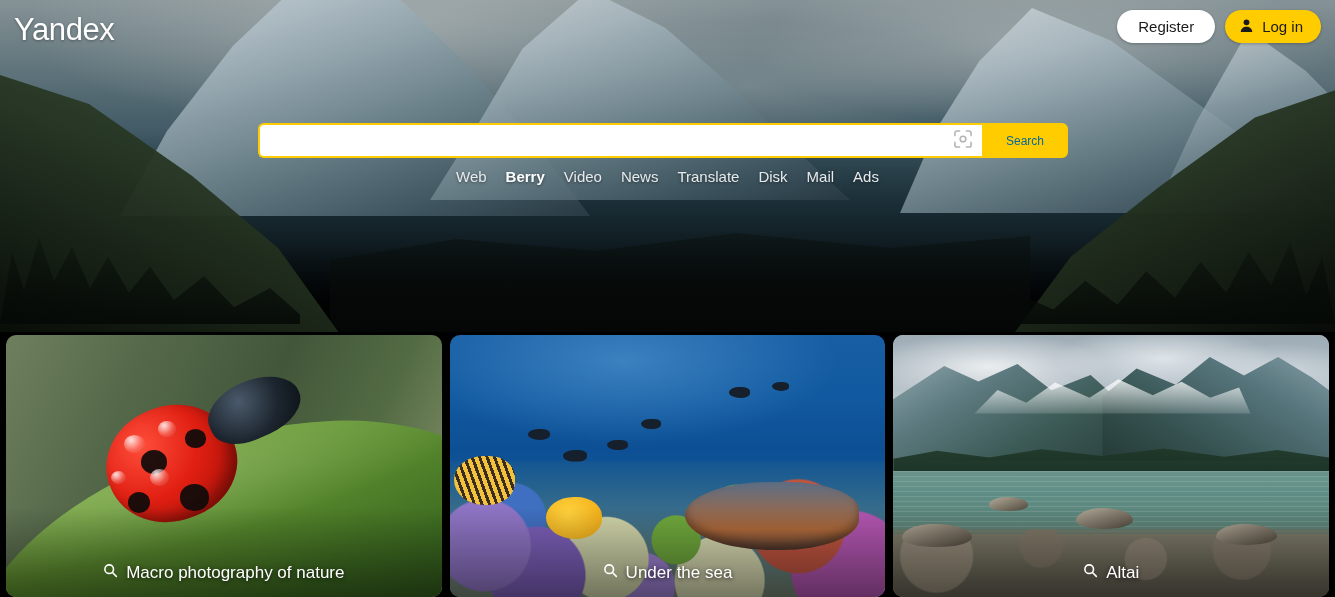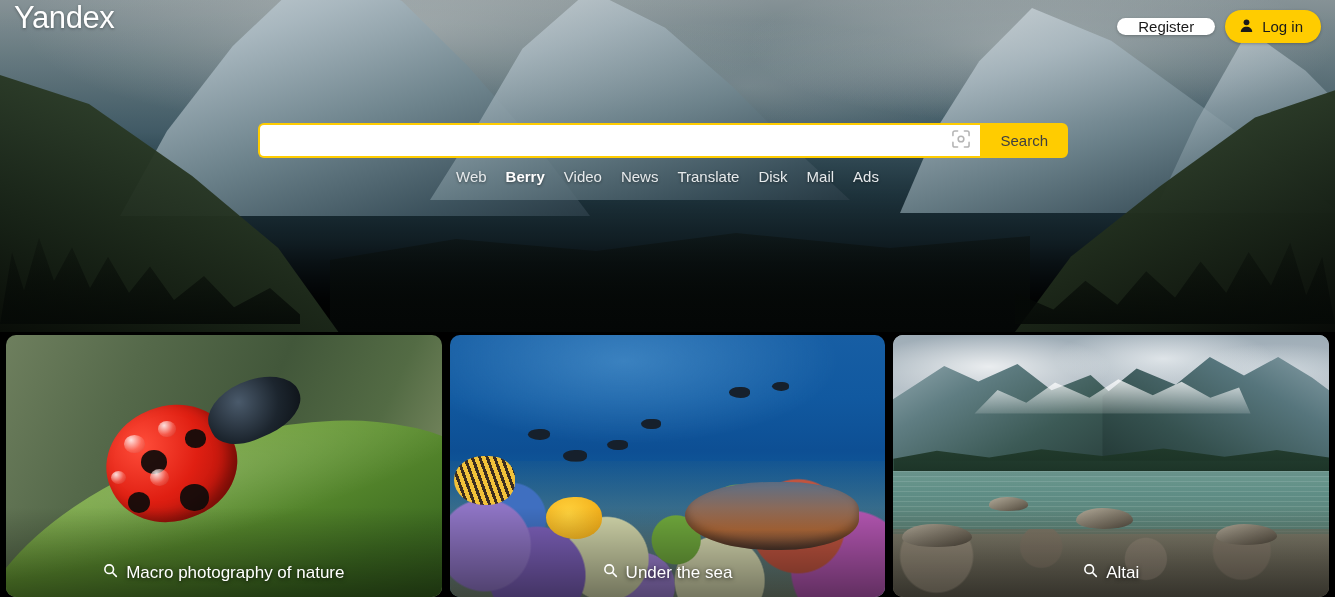--- a/index.html
+++ b/index.html
@@ -129,38 +129,38 @@
     justify-content: space-between;
     padding: 0 14px;
     z-index: 12;
   }
 
   .logo {
     color: #fff;
     font-size: 31px;
     line-height: 1;
     letter-spacing: -0.4px;
-    margin-top: 2px;
+    margin-top: 14px;
     text-shadow: 0 1px 3px rgba(0,0,0,0.35);
     user-select: none;
   }
 
   .top-actions {
     display: flex;
     align-items: center;
     gap: 10px;
     margin-top: 10px;
   }
 
   .btn-register {
     background: #fff;
     color: #1a1a1a;
     border: none;
     border-radius: 17px;
-    height: 17px;
+    height: 33px;
     padding: 0 21px;
     font-size: 15px;
     font-family: "Liberation Sans", sans-serif;
     cursor: pointer;
     box-shadow: 0 1px 3px rgba(0,0,0,0.25);
   }
 
   .btn-login {
     background: #fc0;
     color: #1a1a1a;
@@ -221,22 +221,22 @@
     cursor: pointer;
     display: flex;
     align-items: center;
     justify-content: center;
   }
 
   .btn-search {
     background: #fc0;
     border: 2px solid #fc0;
     border-radius: 0 6px 6px 0;
-    color: #404040;
-    font-size: 15px;
+    color: #0369a1;
+    font-size: 12px;
     font-family: "Liberation Sans", sans-serif;
     padding: 0 18px;
     cursor: pointer;
     min-width: 86px;
   }
 
   
   .tabs {
     position: absolute;
     top: 168px;

